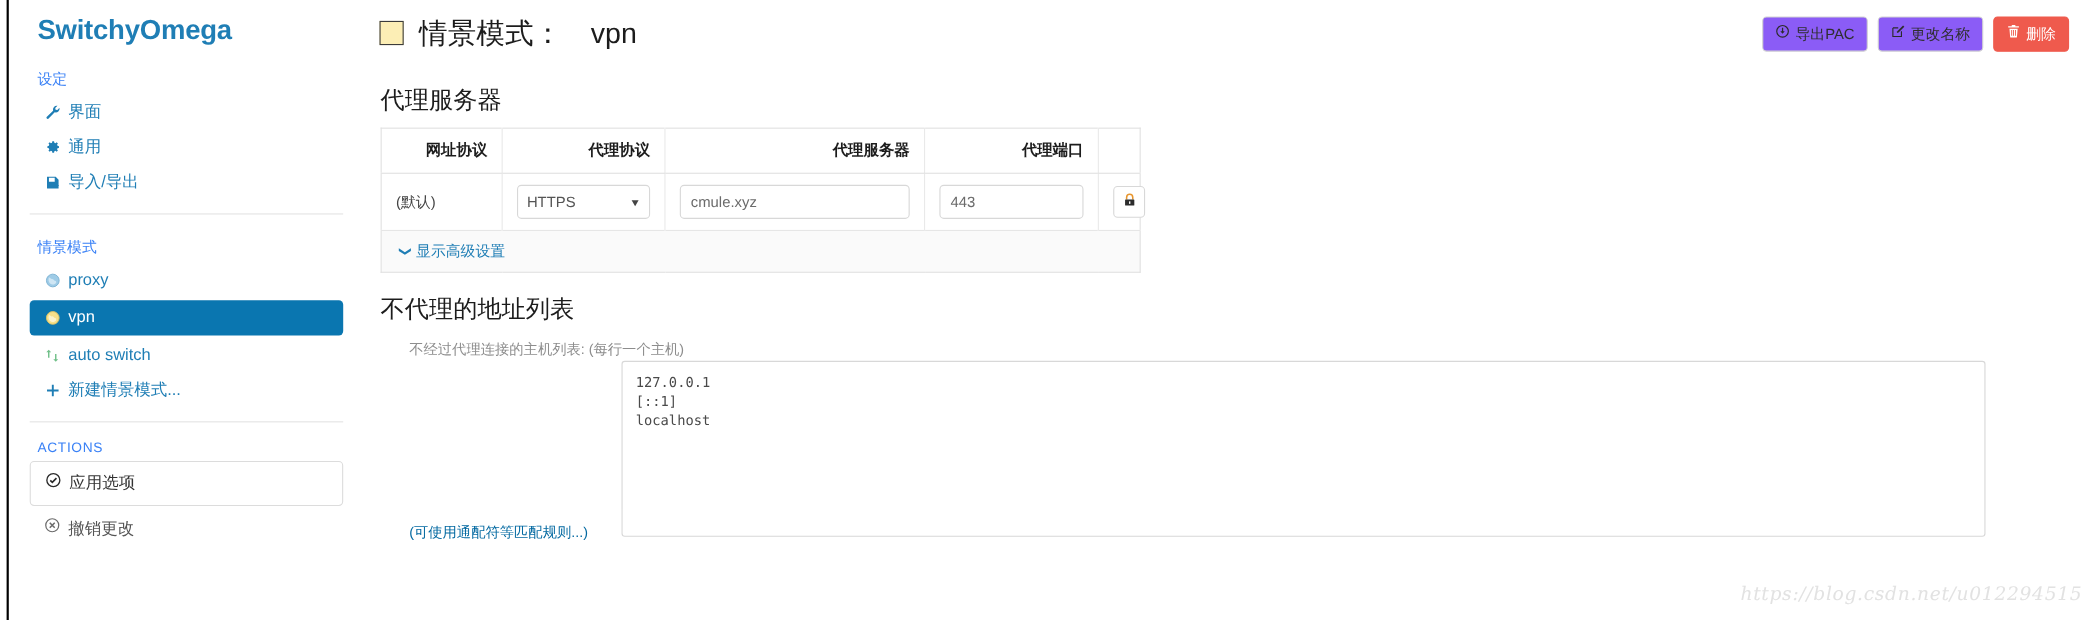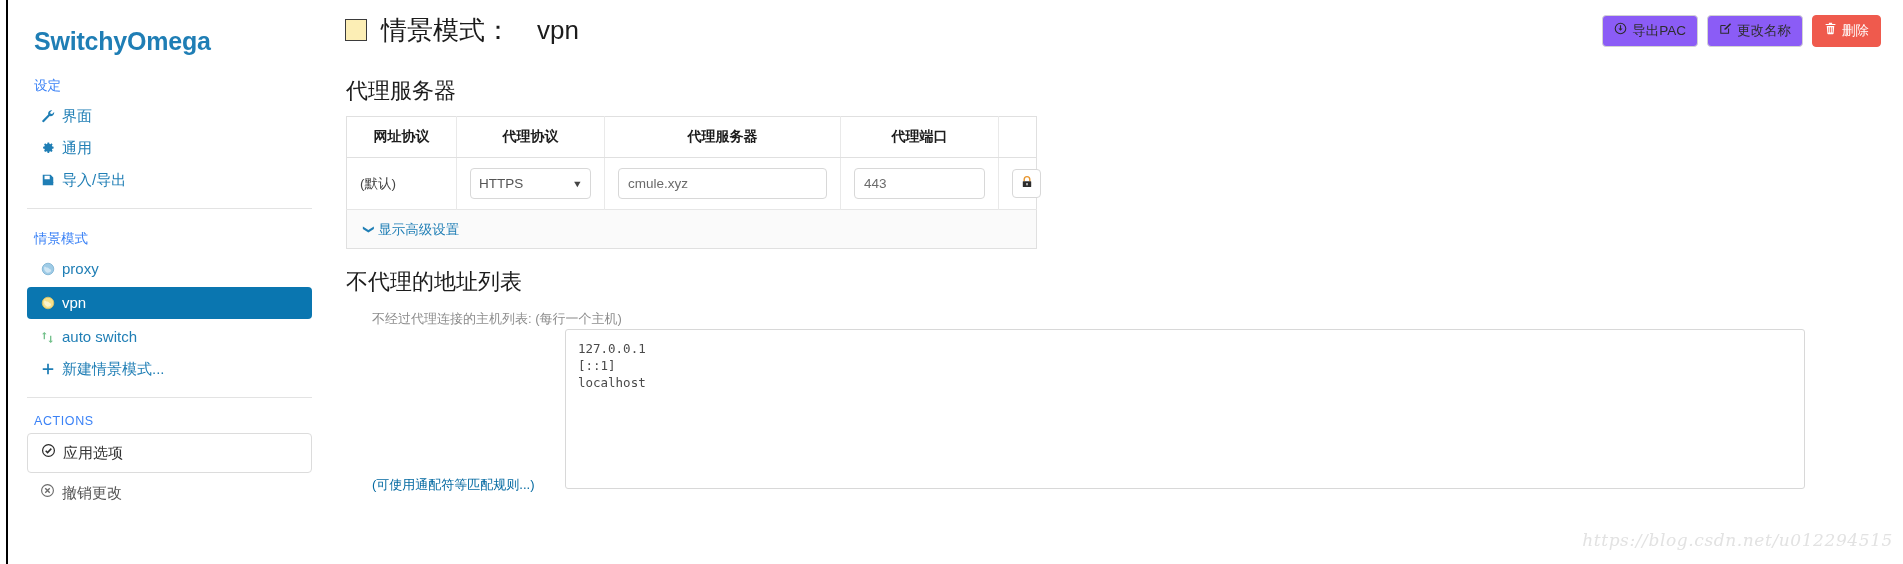--- a/index.html
+++ b/index.html
@@ -27,21 +27,20 @@
     padding: 0;
   }
   .brand {
     color: #1f7eb5;
     font-size: 25px;
     font-weight: bold;
     letter-spacing: -0.2px;
     padding: 12px 0 0 26px;
     line-height: 1.2;
     white-space: nowrap;
-    margin-top: 14px;
   }
   .nav-header {
     color: #3b82f6;
     font-size: 13.5px;
     padding: 22px 0 6px 26px;
     line-height: 1.2;
   }
   .nav-header.actions {
     letter-spacing: 0.6px;
     font-size: 12.5px;
@@ -175,21 +174,21 @@
 
   
   .proxy-table {
     border-collapse: collapse;
     width: 690px;
     border: 1px solid #e0e0e0;
     background: #fff;
     table-layout: fixed;
   }
   .proxy-table th {
-    text-align: center;
+    text-align: right;
     font-size: 14px;
     color: #1c1c1c;
     font-weight: bold;
     padding: 11px 13px;
     border-right: 1px solid #e9e9e9;
     border-bottom: 1px solid #e0e0e0;
     background: #fff;
     white-space: nowrap;
   }
   .proxy-table th:last-child { border-right: none; }

